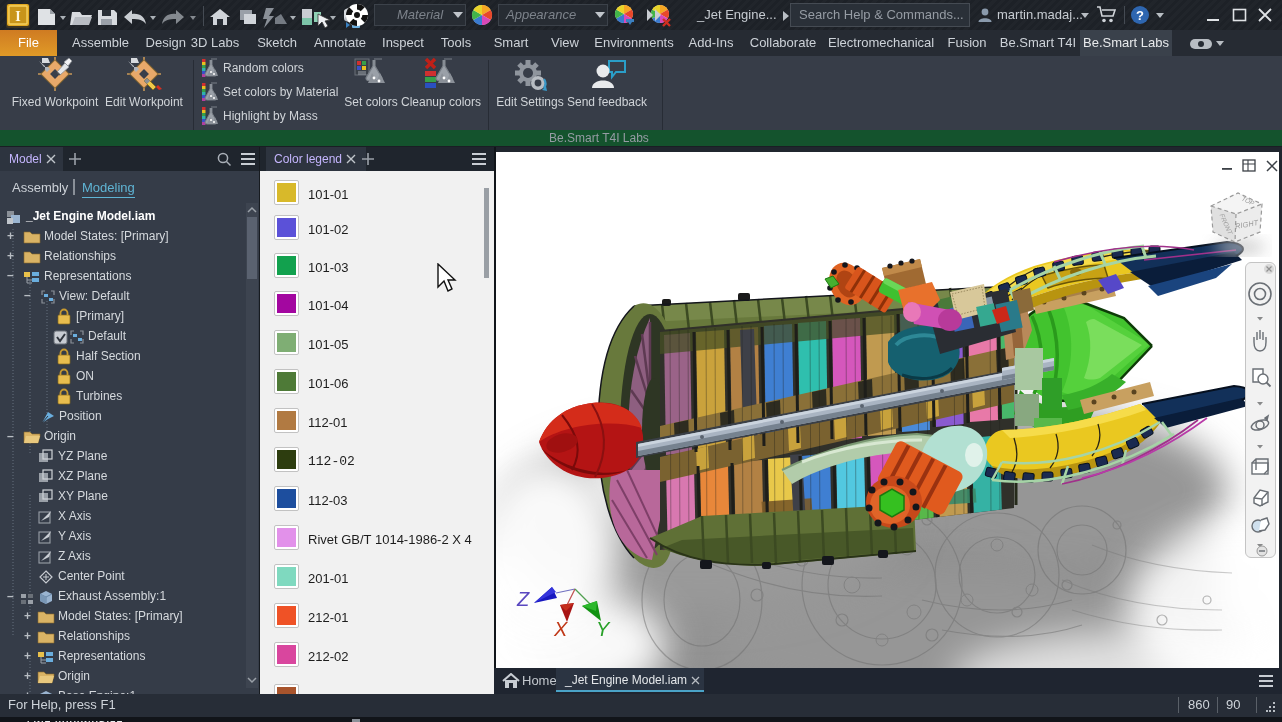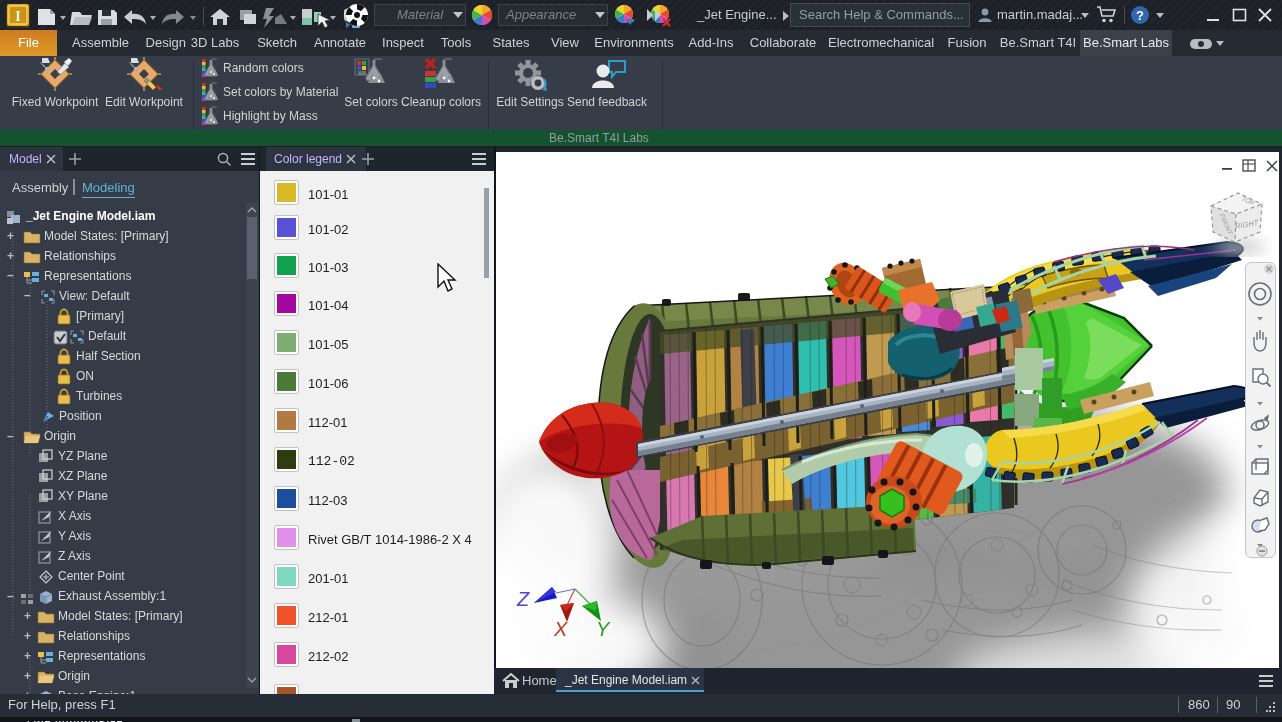--- a/index.html
+++ b/index.html
@@ -181,21 +181,21 @@
 </div>
 <div id="ribbontabs" class="abs">
   <div id="filetab">File</div>
   <span class="rtab" style="left:72px;width:56px;">Assemble</span>
   <span class="rtab" style="left:140px;width:46px;text-align:right;">Design</span>
   <span class="rtab" style="left:184px;width:62px;">3D Labs</span>
   <span class="rtab" style="left:254px;width:46px;">Sketch</span>
   <span class="rtab" style="left:310px;width:60px;">Annotate</span>
   <span class="rtab" style="left:378px;width:50px;">Inspect</span>
   <span class="rtab" style="left:436px;width:40px;">Tools</span>
-  <span class="rtab" style="left:484px;width:54px;">States</span>
+  <span class="rtab" style="left:484px;width:54px;">Smart</span>
   <span class="rtab" style="left:546px;width:38px;">View</span>
   <span class="rtab" style="left:592px;width:84px;">Environments</span>
   <span class="rtab" style="left:684px;width:54px;">Add-Ins</span>
   <span class="rtab" style="left:746px;width:74px;">Collaborate</span>
   <span class="rtab" style="left:828px;width:106px;">Electromechanical</span>
   <span class="rtab" style="left:944px;width:46px;">Fusion</span>
   <span class="rtab" style="left:998px;width:80px;">Be.Smart T4I</span>
   <span class="rtab active" style="left:1080px;width:92px;">Be.Smart Labs</span>
   <svg class="abs" style="left:1190px;top:6px;width:34px;height:16px;" viewBox="0 0 34 16">
     <rect x="0" y="3" width="22" height="10" rx="5" fill="#b8bdc3"></rect>

